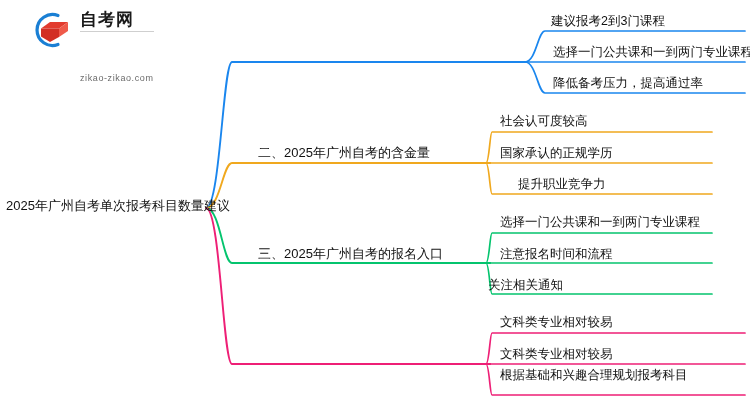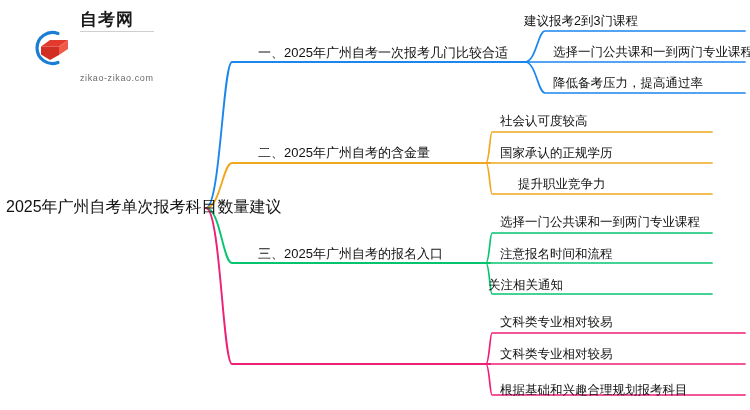--- a/index.html
+++ b/index.html
@@ -23,21 +23,20 @@
     height: 410px;
     pointer-events: none;
   }
 
   
   .logo-wrap {
     position: absolute;
     left: 28px;
     top: 10px;
     display: flex;
-    align-items: center;
     gap: 6px;
   }
   .logo-mark {
     position: relative;
     width: 46px;
     height: 40px;
   }
   .logo-text-block {
     display: flex;
     flex-direction: column;
@@ -60,21 +59,21 @@
     line-height: 12px;
     padding-top: 2px;
     margin-top: 38px;
   }
 
   
   .root-node {
     position: absolute;
     left: 6px;
     top: 197px;
-    font-size: 16px;
+    font-size: 13px;
     color: #111111;
     white-space: nowrap;
     letter-spacing: 0px;
   }
 
   
   .l1 {
     position: absolute;
     font-size: 13px;
     color: #111111;
@@ -129,33 +128,32 @@
       </svg>
     </div>
     <div class="logo-text-block">
       <div class="logo-title">自考网</div>
       <div class="logo-sub">zikao-zikao.com</div>
     </div>
   </div>
 
   <div class="root-node">2025年广州自考单次报考科目数量建议</div>
 
-  <div class="l1" style="left:258px; top:44px;">一、2025年广州自考一次报考几门比较合适</div>
   <div class="l1" style="left:258px; top:144px;">二、2025年广州自考的含金量</div>
   <div class="l1" style="left:258px; top:245px;">三、2025年广州自考的报名入口</div>
 
-  <div class="l2" style="left:524px; top:13px;text-align:right;">建议报考2到3门课程</div>
+  <div class="l2" style="left:551px; top:13px;text-align:right;">建议报考2到3门课程</div>
   <div class="l2" style="left:553px; top:44px;">选择一门公共课和一到两门专业课程</div>
   <div class="l2" style="left:553px; top:75px;">降低备考压力，提高通过率</div>
 
   <div class="l2" style="left:500px; top:145px;">国家承认的正规学历</div>
   <div class="l2" style="left:500px; top:113px;">社会认可度较高</div>
   <div class="l2" style="left:500px; top:176px;margin-left:18px;">提升职业竞争力</div>
 
   <div class="l2" style="left:500px; top:214px;">选择一门公共课和一到两门专业课程</div>
   <div class="l2" style="left:500px; top:246px;">注意报名时间和流程</div>
   <div class="l2" style="left:488px; top:277px;">关注相关通知</div>
 
   <div class="l2" style="left:500px; top:314px;">文科类专业相对较易</div>
   <div class="l2" style="left:500px; top:346px;">文科类专业相对较易</div>
-  <div class="l2" style="left:500px; top:382px;">根据基础和兴趣合理规划报考科目</div>
+  <div class="l2" style="left:500px; top:367px;">根据基础和兴趣合理规划报考科目</div>
 
 </div>
 
 </body></html>

